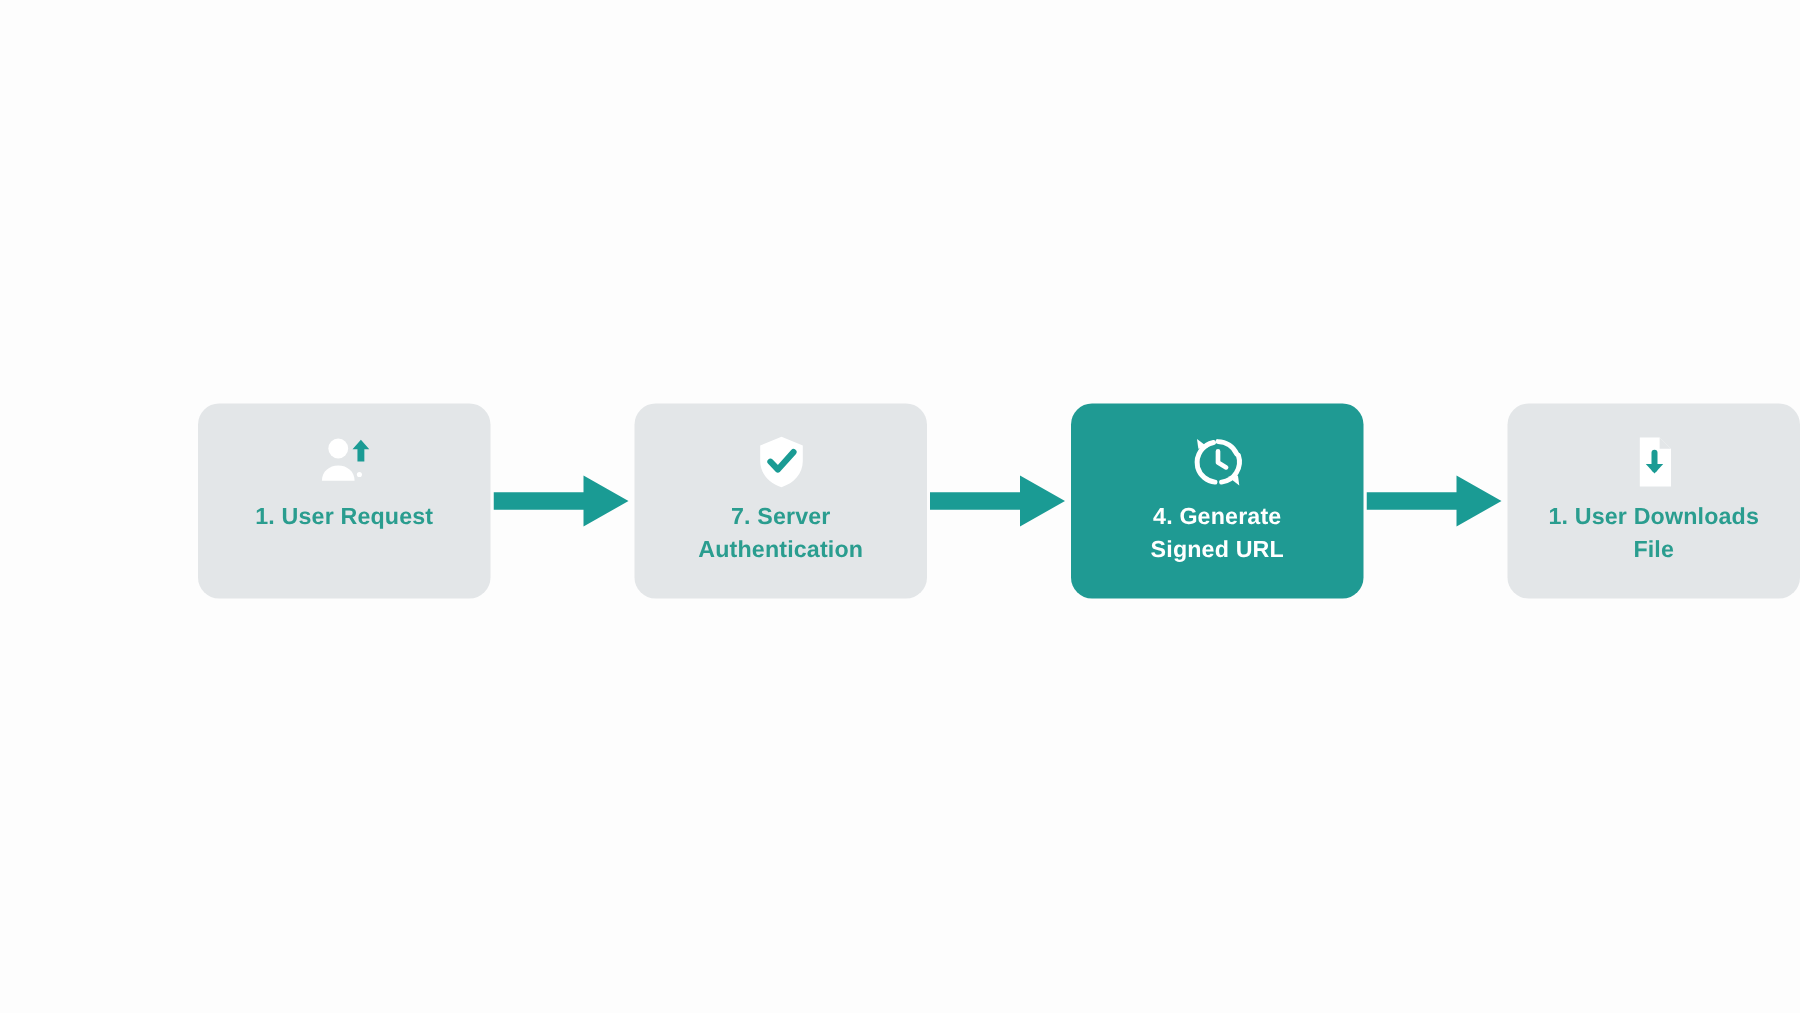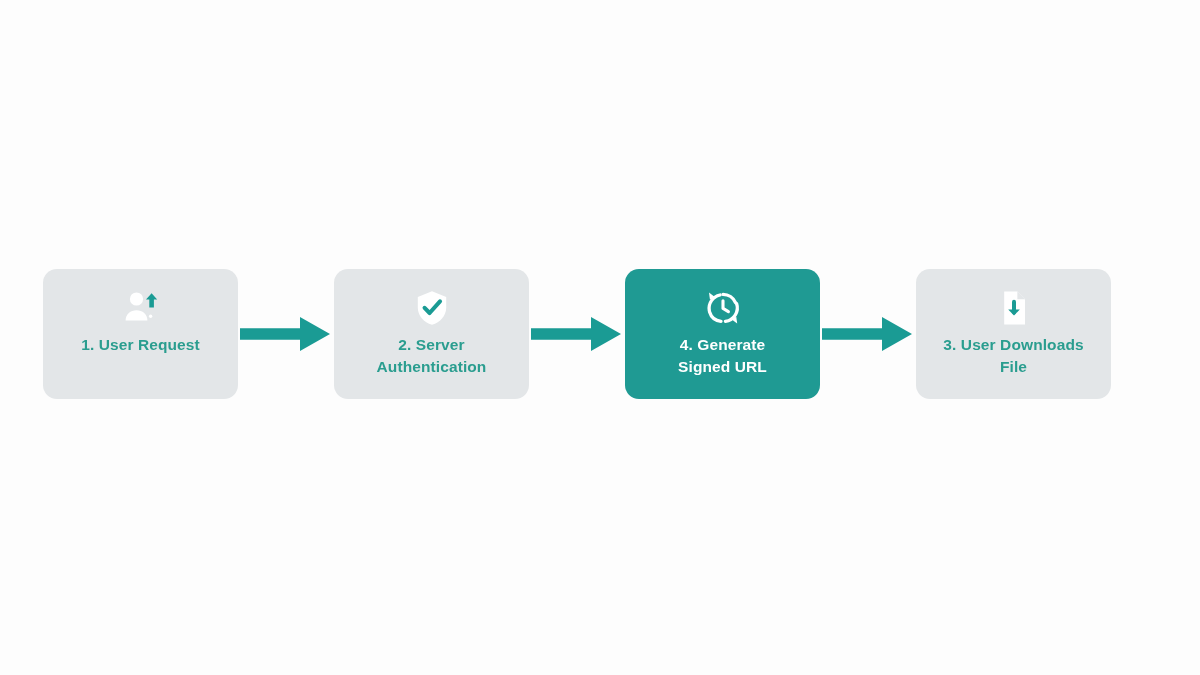--- a/index.html
+++ b/index.html
@@ -17,26 +17,26 @@
   #diagram-canvas {
     position: relative;
     width: 1200px;
     height: 675px;
     background: #fdfdfd;
   }
   .flow-row {
     position: absolute;
     left: 0;
     top: 268px;
-    width: 1090px;
+    width: 1200px;
     height: 132px;
     display: flex;
     flex-direction: row;
     align-items: center;
-    justify-content: center;
+    justify-content: flex-end;
     padding-left: 64px;
     box-sizing: border-box;
   }
   .step-card {
     width: 195px;
     height: 130px;
     border-radius: 14px;
     display: flex;
     flex-direction: column;
     align-items: center;
@@ -115,21 +115,21 @@
       </svg>
     </div>
 
     <div class="step-card light">
       <span class="card-icon">
         <svg viewBox="0 0 40 40" xmlns="http://www.w3.org/2000/svg">
           <path d="M20 3.2 L34.2 9.0 v10.4c0 8.3-5.9 14.8-14.2 17.4C11.7 34.2 5.8 27.7 5.8 19.4V9.0z" fill="#ffffff"></path>
           <path d="M12.6 19.8 l5.0 5.2 L28.0 13.4" fill="none" stroke="#1a9b94" stroke-width="4.1" stroke-linecap="round" stroke-linejoin="round"></path>
         </svg>
       </span>
-      <div class="card-label teal-text">2. Server
+      <div class="card-label teal-text">7. Server
 Authentication</div>
     </div>
 
     <div class="arrow-connector">
       <svg width="92" height="40" viewBox="0 0 92 40" xmlns="http://www.w3.org/2000/svg">
         <path d="M0 14.2 H60 V3.0 L90 20 L60 37 V25.8 H0 Z" fill="#1a9b94"></path>
       </svg>
     </div>
 
     <div class="step-card accent">
@@ -156,18 +156,18 @@
 
     <div class="step-card light">
       <span class="card-icon">
         <svg viewBox="0 0 40 40" xmlns="http://www.w3.org/2000/svg">
           <path d="M10.2 3.6 h13.2 l7.6 7.6 v25.2 h-20.8 z" fill="#ffffff"></path>
           <path d="M23.4 3.6 l7.6 7.6 h-7.6 z" fill="#e3e6e8"></path>
           <path d="M20.0 13.8 V24.6" fill="none" stroke="#1a9b94" stroke-width="4.0" stroke-linecap="round"></path>
           <path d="M14.2 21.4 L20.0 27.6 L25.8 21.4 Z" fill="#1a9b94"></path>
         </svg>
       </span>
-      <div class="card-label teal-text">3. User Downloads
+      <div class="card-label teal-text">1. User Downloads
 File</div>
     </div>
 
   </div>
 </div>
 
 </body></html>

